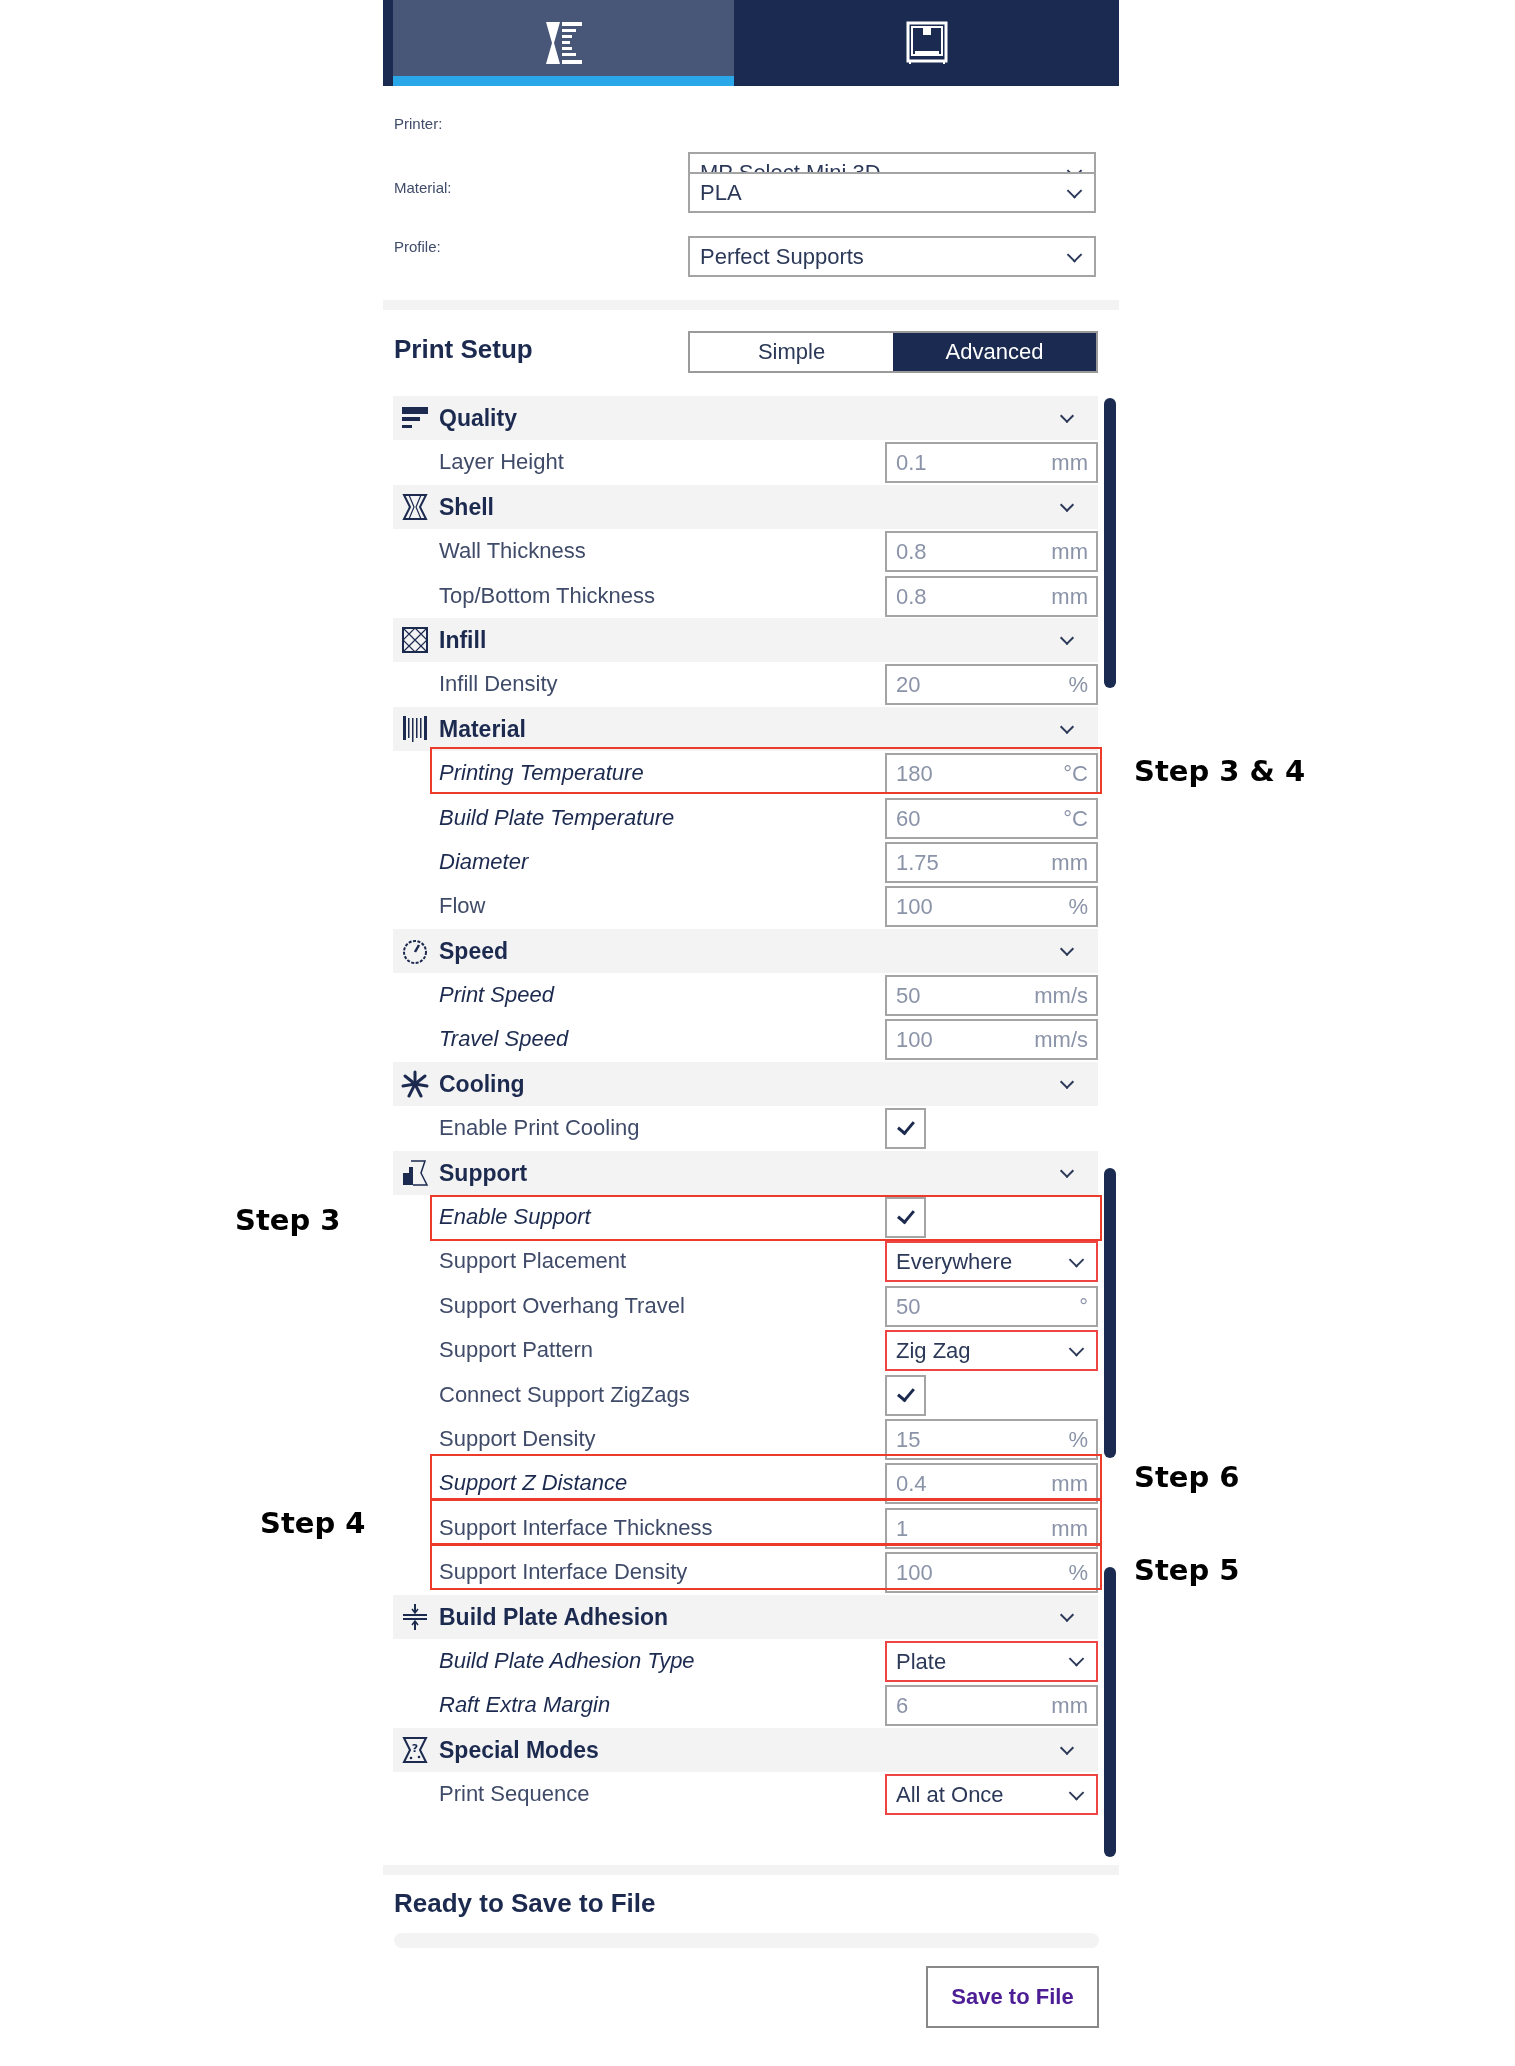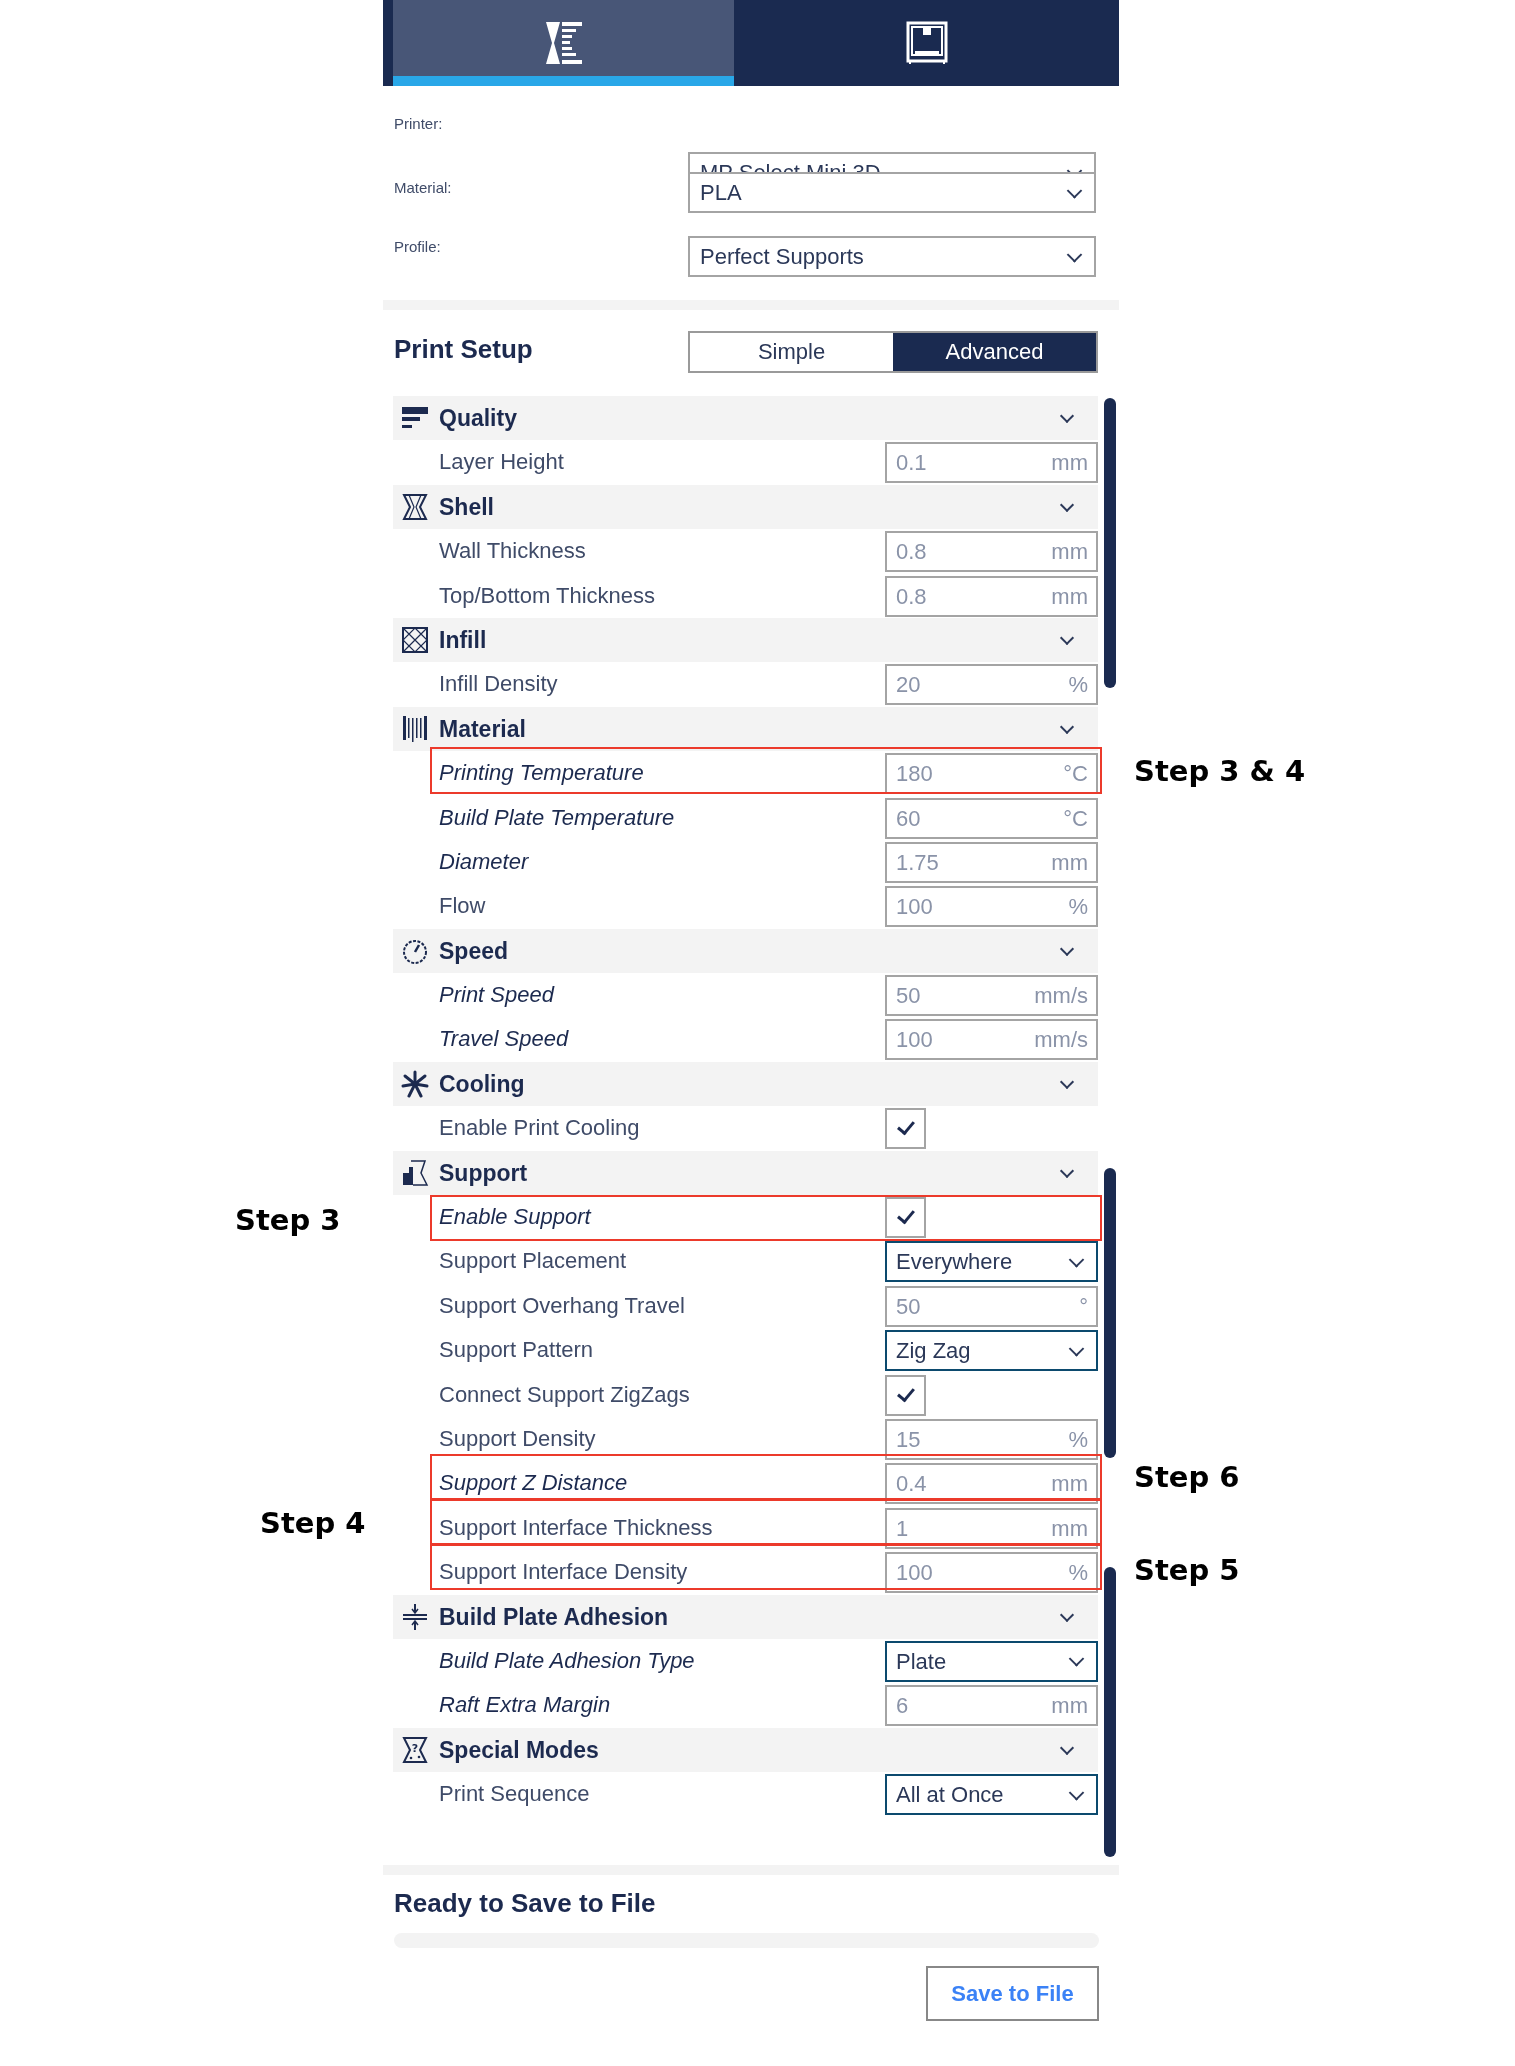--- a/index.html
+++ b/index.html
@@ -31,33 +31,33 @@
   .row { position:relative; height:44.4px; width:705px; }
   .row.section { background:#f3f3f3; cursor:pointer; }
   .row .sec-icon { position:absolute; left:8px; top:8px; width:28px; height:28px; }
   .row .sec-title { position:absolute; left:46px; top:0; line-height:44px; font-size:23px; font-weight:bold; color:#1c2a4f; }
   .row .sec-chev { position:absolute; right:26px; top:15px; width:8px; height:8px; border-right:2.5px solid #2b3858; border-bottom:2.5px solid #2b3858; transform:rotate(45deg); }
   .row .lbl { position:absolute; left:46px; top:0; line-height:44px; font-size:22px; color:#3f4b68; }
   .row .lbl.it { font-style:italic; color:#1c2a4f; }
   .fld { position:absolute; left:492px; top:2px; width:213px; height:41px; border:2px solid #a4a4a4; box-sizing:border-box; background:#fff; cursor:text;padding-left:44px; }
   .fld .v { position:absolute; left:9px; top:0; line-height:37px; font-size:22px; color:#8a93a8; }
   .fld .u { position:absolute; right:8px; top:0; line-height:37px; font-size:22px; color:#8a93a8; }
-  .sel { position:absolute; left:492px; top:2px; width:213px; height:41px; border:2px solid #0c4a6e; box-sizing:border-box; background:#fff; cursor:pointer; }
+  .sel { position:absolute; left:492px; top:2px; width:213px; height:41px; border:2px solid #ef4444; box-sizing:border-box; background:#fff; cursor:pointer; }
   .sel .v { position:absolute; left:9px; top:0; line-height:37px; font-size:22px; color:#2b3858; }
   .chk { position:absolute; left:492px; top:2px; width:41px; height:41px; border:2px solid #a4a4a4; box-sizing:border-box; background:#fff; cursor:pointer; }
   .chk .mark { position:absolute; left:14px; top:8px; width:7px; height:13px; border-right:3px solid #1c2a4f; border-bottom:3px solid #1c2a4f; transform:rotate(40deg); }
 
   .scroll { position:absolute; width:12px; border-radius:6px; background:#1a2a50; }
   .hl { position:absolute; border:2px solid #ec3a2b; box-sizing:border-box; pointer-events:none; }
   .step { position:absolute; font-family:"DejaVu Sans", sans-serif; font-weight:bold; font-size:29px; color:#000; }
 
   .ready { position:absolute; left:11px; top:1888px; font-size:26px; font-weight:bold; color:#1c2a4f; }
   .progress { position:absolute; left:11px; top:1933px; width:705px; height:15px; border-radius:8px; background:#f3f3f3; }
-  .save-btn { position:absolute; left:543px; top:1966px; width:173px; height:55px; border:2px solid #888; box-sizing:border-box; background:#fff;
-              display:flex; align-items:center; justify-content:center; font-size:22px; font-weight:bold; color:#3b82f6; cursor:pointer; }
+  .save-btn { position:absolute; left:543px; top:1966px; width:173px; height:62px; border:2px solid #888; box-sizing:border-box; background:#fff;
+              display:flex; align-items:center; justify-content:center; font-size:22px; font-weight:bold; color:#4c1d95; cursor:pointer; }
 </style>
 </head>
 <body>
 
 <div class="panel">
   <div class="tabs">
     <div class="tab left">
       <svg width="40" height="46" viewBox="0 0 40 46">
         <polygon points="2,2 16,2 10,23 16,44 2,44 8,23" fill="#fff"></polygon>
         <rect x="18" y="2" width="20" height="4" fill="#fff"></rect>

